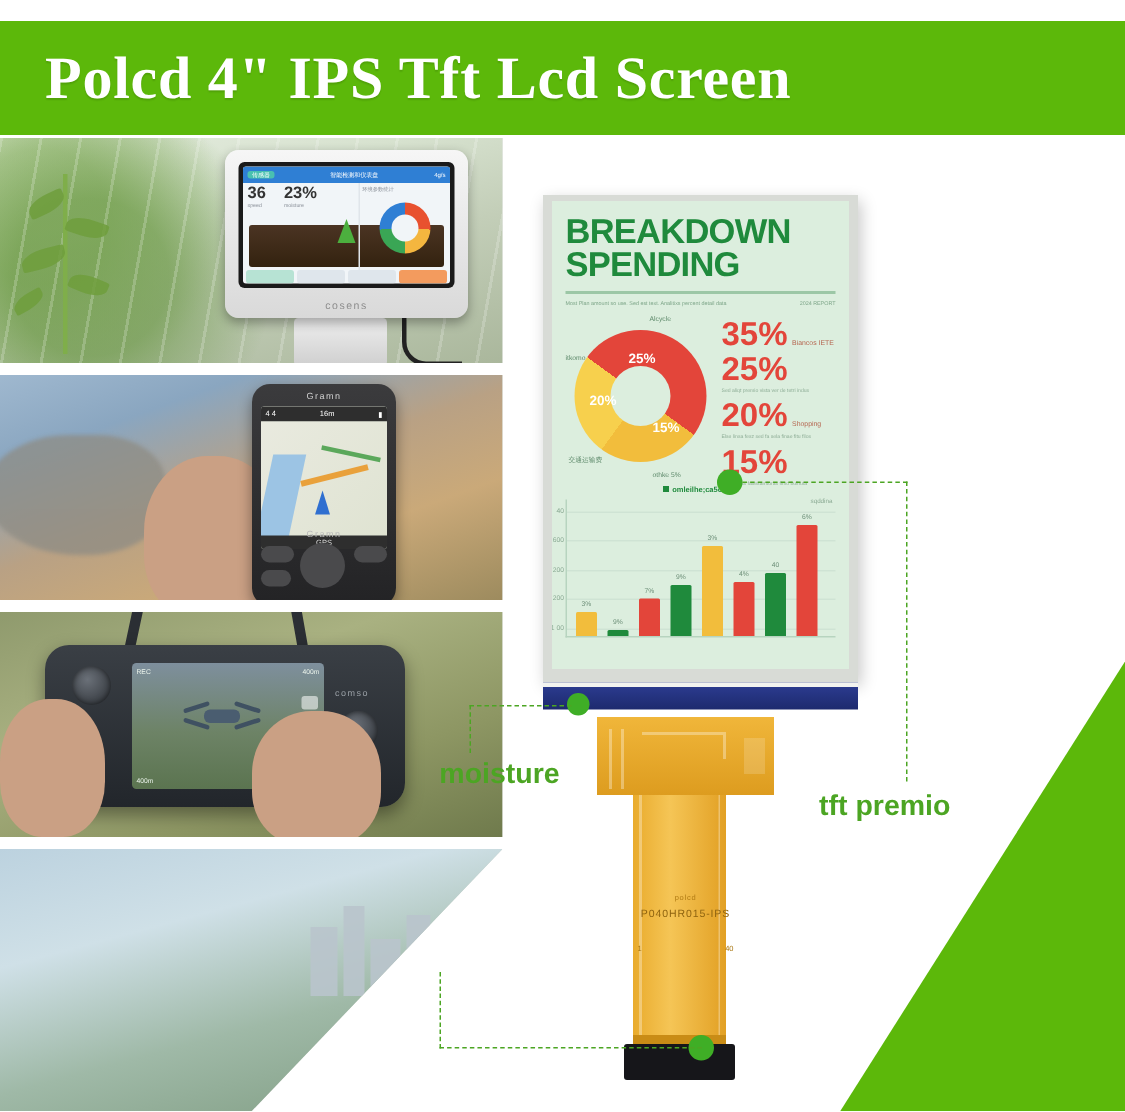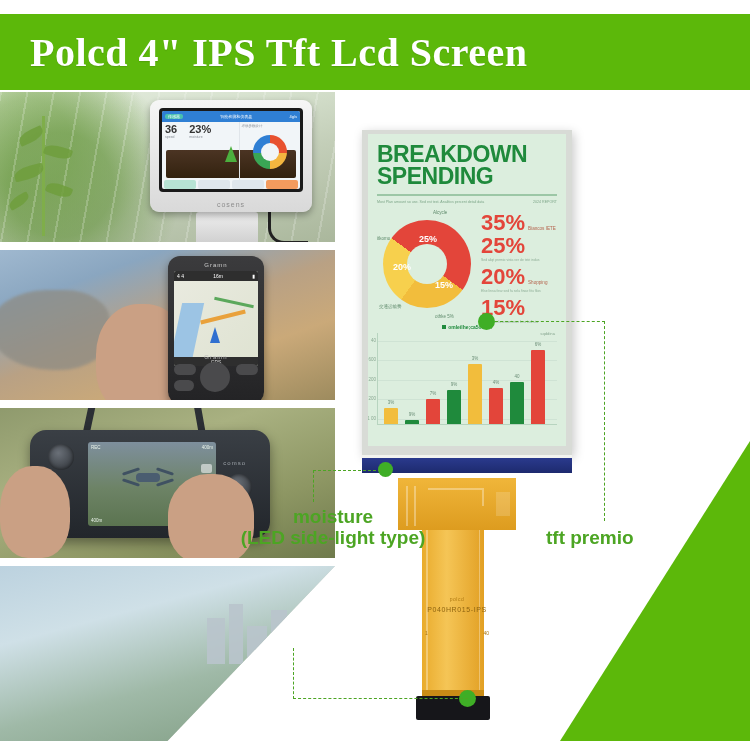--- a/index.html
+++ b/index.html
@@ -505,21 +505,20 @@
   <div class="dash-v" style="left:604px;top:321px;height:200px;"></div>
   <div class="callout co-tft">
     <div class="l1">tft premio</div>
   </div>
 
   <div class="dot sm" style="left:378px;top:462px;"></div>
   <div class="dash-h" style="left:313px;top:470px;width:68px;"></div>
   <div class="dash-v" style="left:313px;top:470px;height:32px;"></div>
   <div class="callout co-backlight">
     <div class="l1">moisture</div>
-    <div class="l2">(LED side-light type)</div>
   </div>
 
   <div class="dot" style="left:459px;top:690px;"></div>
   <div class="dash-h" style="left:293px;top:698px;width:175px;"></div>
   <div class="dash-v" style="left:293px;top:648px;height:51px;"></div>
 
   <div class="wedge"></div>
 
 </div>
 

